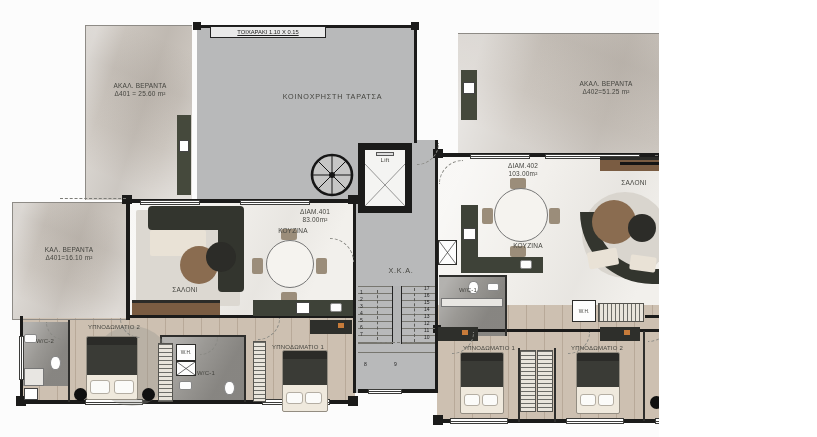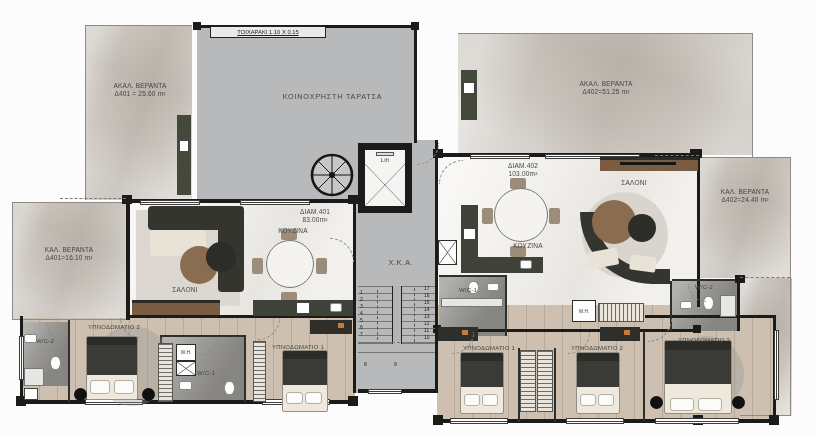--- a/index.html
+++ b/index.html
@@ -1,16 +1,16 @@
 <!DOCTYPE html>
 <html><head>
 <meta charset="utf-8">
 <style>
   html,body{margin:0;padding:0;background:#fff;}
-  .plan{position:relative;width:817px;height:437px;background:#fcfcfc;overflow:hidden;
+  .plan{position:relative;width:659px;height:437px;background:#fcfcfc;overflow:hidden;
         font-family:"Liberation Sans",sans-serif;color:#44443f;}
   .abs{position:absolute;box-sizing:border-box;}
   
   .f-gray{background:#b8b9ba;}
   .f-marble{background:#cbc5be;
     background-image:linear-gradient(108deg,rgba(255,255,255,.4) 8%,transparent 26%,rgba(115,105,95,.13) 52%,transparent 72%,rgba(255,255,255,.3) 92%),
     linear-gradient(22deg,rgba(255,255,255,.28) 15%,transparent 38%,rgba(115,105,95,.1) 66%,transparent 88%);}
   .f-white{background:#f2f0ec;
     background-image:linear-gradient(115deg,rgba(255,255,255,.5) 10%,transparent 35%,rgba(160,155,148,.12) 60%,transparent 80%);}
   .f-wood{background:#cdc0b1;
@@ -403,21 +403,21 @@
     <span class="ln">ΚΑΛ. ΒΕΡΑΝΤΑ</span>
     <span class="ln">Δ402=24.40 m²</span>
   </div>
 
   <div class="abs lbl" style="left:284px;top:208px;width:62px;">
     <span class="ln">ΔΙΑΜ.401</span>
     <span class="ln">83.00m²</span>
   </div>
   <div class="abs lbl" style="left:262px;top:227px;width:62px;">ΚΟΥΖΙΝΑ</div>
   <div class="abs lbl" style="left:152px;top:286px;width:66px;">ΣΑΛΟΝΙ</div>
-  <div class="abs lbl big" style="left:377px;top:258px;width:48px;">Χ.Κ.Α.</div>
+  <div class="abs lbl big" style="left:377px;top:266px;width:48px;">Χ.Κ.Α.</div>
 
   <div class="abs lbl" style="left:492px;top:162px;width:62px;">
     <span class="ln">ΔΙΑΜ.402</span>
     <span class="ln">103.00m²</span>
   </div>
   <div class="abs lbl" style="left:497px;top:242px;width:62px;">ΚΟΥΖΙΝΑ</div>
   <div class="abs lbl" style="left:603px;top:179px;width:62px;">ΣΑΛΟΝΙ</div>
 
   <div class="abs lbl sm" style="left:66px;top:324px;width:96px;">ΥΠΝΟΔΩΜΑΤΙΟ 2</div>
   <div class="abs lbl sm" style="left:250px;top:344px;width:96px;">ΥΠΝΟΔΩΜΑΤΙΟ 1</div>

